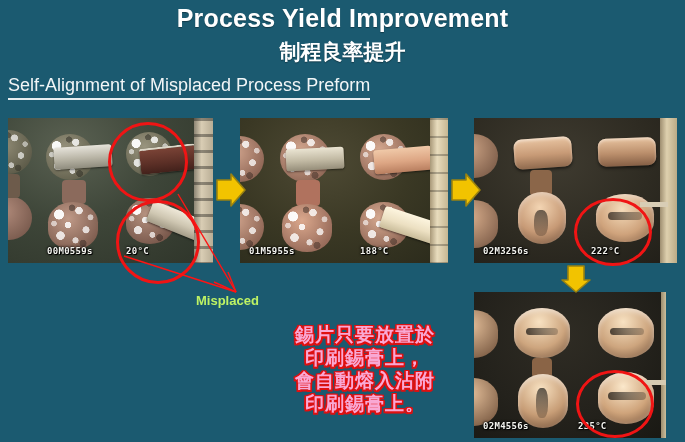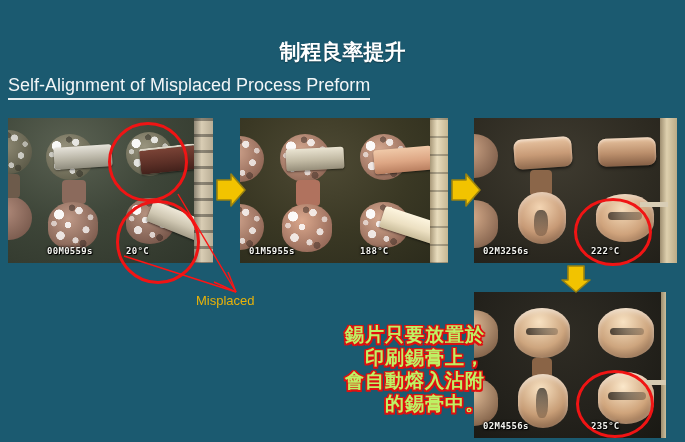--- a/index.html
+++ b/index.html
@@ -72,43 +72,44 @@
     text-shadow:0 0 2px #000,0 0 3px #000,1px 1px 0 rgba(0,0,0,.9);
     white-space:nowrap;
   }
 
   
   .red-circle{
     position:absolute;border:3px solid #f01414;border-radius:50%;
     box-sizing:border-box;background:transparent;
   }
   .misplaced{
-    position:absolute;color:#eab308;font-size:13px;font-weight:400;
+    position:absolute;color:#bef264;font-size:13px;font-weight:700;
     white-space:nowrap;
   }
   svg.overlay{position:absolute;left:0;top:0;width:685px;height:442px;
     pointer-events:none;overflow:visible;}
 
   
   .caption{
     position:absolute;left:245px;top:323px;width:240px;
-    text-align:right;color:#bef264;font-size:19px;font-weight:bold;
+    text-align:center;color:#f9a8d4;font-size:19px;font-weight:bold;
     line-height:23px;letter-spacing:1px;
     text-shadow:
       -1.5px 0 0 #e01010, 1.5px 0 0 #e01010, 0 -1.5px 0 #e01010, 0 1.5px 0 #e01010,
       -1.5px -1.5px 0 #e01010, 1.5px -1.5px 0 #e01010,
       -1.5px 1.5px 0 #e01010, 1.5px 1.5px 0 #e01010;
   }
   .caption div{white-space:nowrap;}
 </style>
 </head>
 <body>
 
 <div class="slide">
 
+  <div class="title-en">Process Yield Improvement</div>
   <div class="title-cn">制程良率提升</div>
   <div class="subtitle">Self-Alignment of Misplaced Process Preform</div>
 
   <div class="panel" style="left:8px;top:118px;width:205px;height:145px;">
     <div class="photo board-cool">
 
       <div class="pad" style="left:-22px;top:12px;width:46px;height:44px;background:radial-gradient(circle at 40% 35%,#8f8a74,#4e4d3c);"></div>
       <div class="grain" style="left:-22px;top:12px;width:46px;height:44px;opacity:.85;"></div>
       <div class="pad" style="left:-22px;top:78px;width:46px;height:44px;background:radial-gradient(circle at 40% 35%,#b08a7a,#6b4e42);"></div>
       <div class="neck" style="left:-14px;top:56px;width:26px;height:24px;background:#6d5b4b;"></div>
@@ -236,21 +237,21 @@
       <div class="pad-oval" style="left:124px;top:80px;width:56px;height:52px;
                   background:radial-gradient(circle at 45% 28%,#fbe8cb,#cfa47b 55%,#6d4c36);
                   box-shadow:inset 0 3px 6px rgba(255,255,255,.55);"></div>
       <div class="shine" style="left:134px;top:100px;width:38px;height:8px;border-radius:4px;
            background:linear-gradient(90deg,rgba(0,0,0,.65),rgba(0,0,0,.25));"></div>
 
       <div class="strip" style="left:187px;width:16px;background:linear-gradient(90deg,#9b8b6d,#dacda9 40%,#b6a682);"></div>
       <div style="position:absolute;left:168px;top:88px;width:26px;height:5px;background:#d6cbb2;"></div>
     </div>
     <div class="photo-label" style="left:9px;bottom:7px;">02M4556s</div>
-    <div class="photo-label" style="left:117px;bottom:7px;text-align:right;">235°C</div>
+    <div class="photo-label" style="left:104px;bottom:7px;text-align:right;">235°C</div>
   </div>
 
   <div class="red-circle" style="left:108px;top:122px;width:80px;height:80px;"></div>
   <div class="red-circle" style="left:116px;top:200px;width:84px;height:84px;"></div>
   <div class="red-circle" style="left:574px;top:198px;width:78px;height:68px;"></div>
   <div class="red-circle" style="left:576px;top:370px;width:78px;height:68px;"></div>
 
   <svg class="overlay" viewBox="0 0 685 442">
 
     <line x1="178" y1="194" x2="236" y2="292" stroke="#ff1414" stroke-width="1.4"></line>
@@ -272,16 +273,16 @@
       <path d="M568,266 L584,266 L584,280 L590,280 L576,292 L562,280 L568,280 Z" fill="#f2c300" stroke="#9a8210" stroke-width="1.6" stroke-linejoin="round"></path>
     </g>
   </svg>
 
   <div class="misplaced" style="left:196px;top:293px;">Misplaced</div>
 
   <div class="caption">
     <div>錫片只要放置於</div>
     <div>印刷錫膏上，</div>
     <div>會自動熔入沾附</div>
-    <div>的錫膏中。</div>
+    <div>印刷錫膏上。</div>
   </div>
 
 </div>
 
 </body></html>

